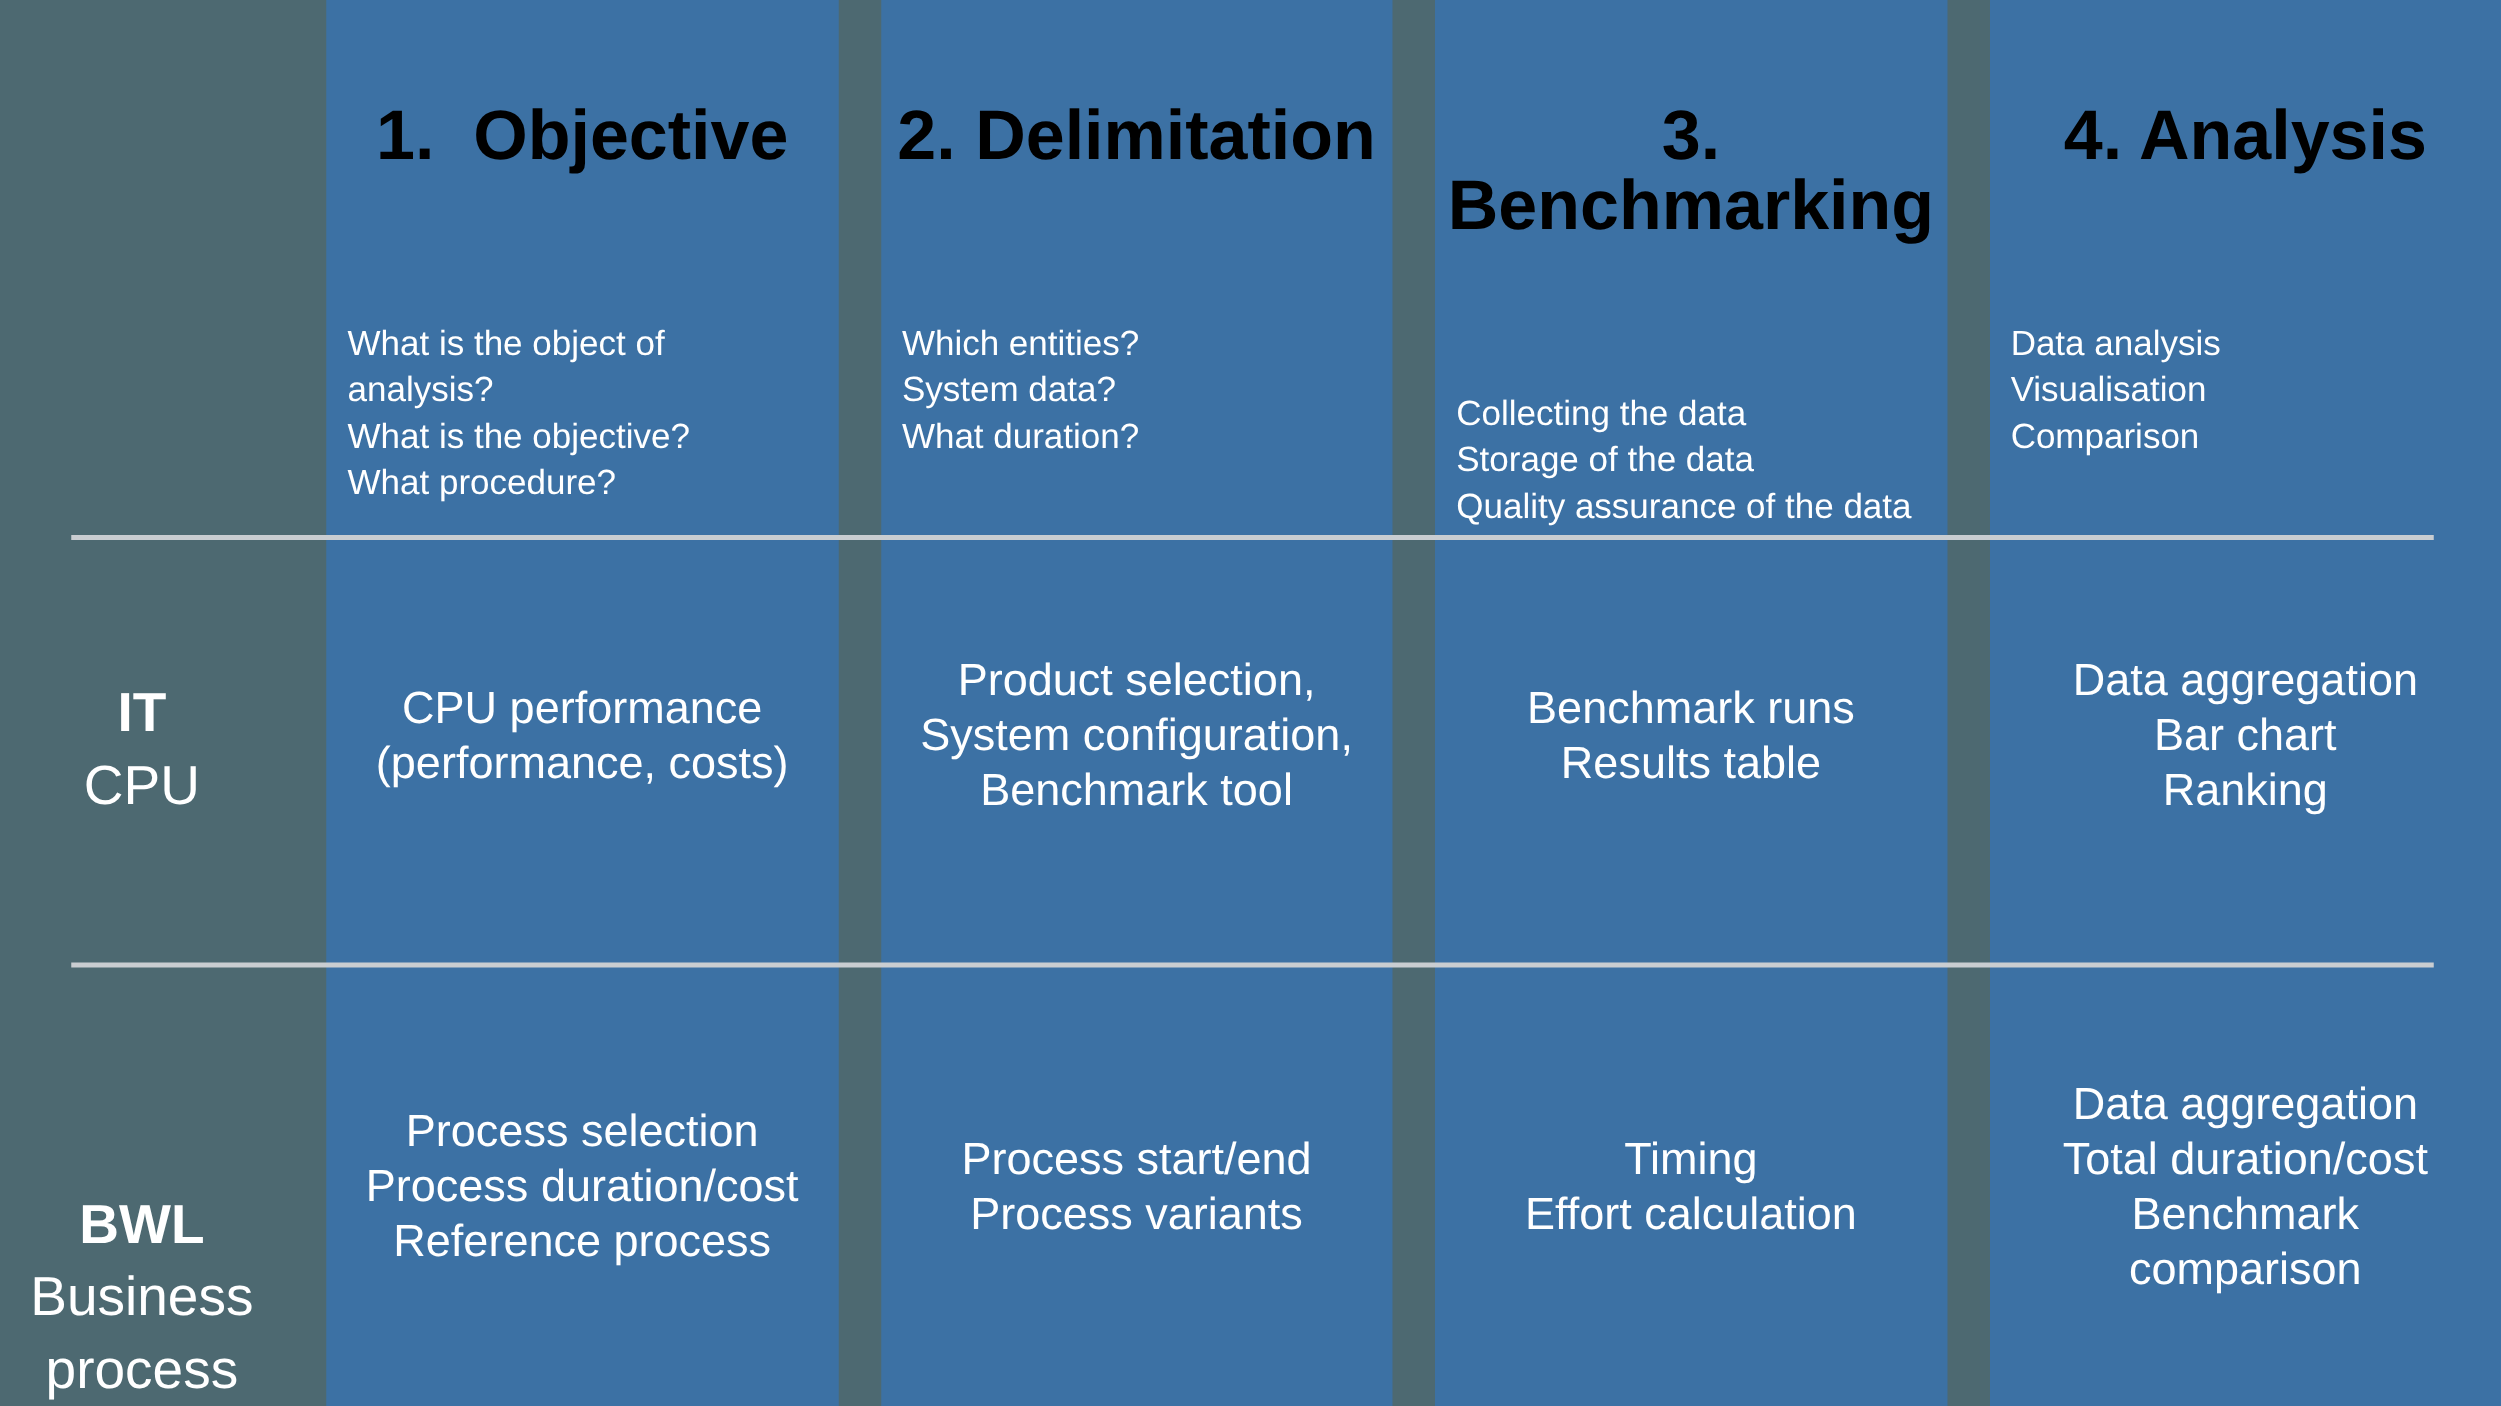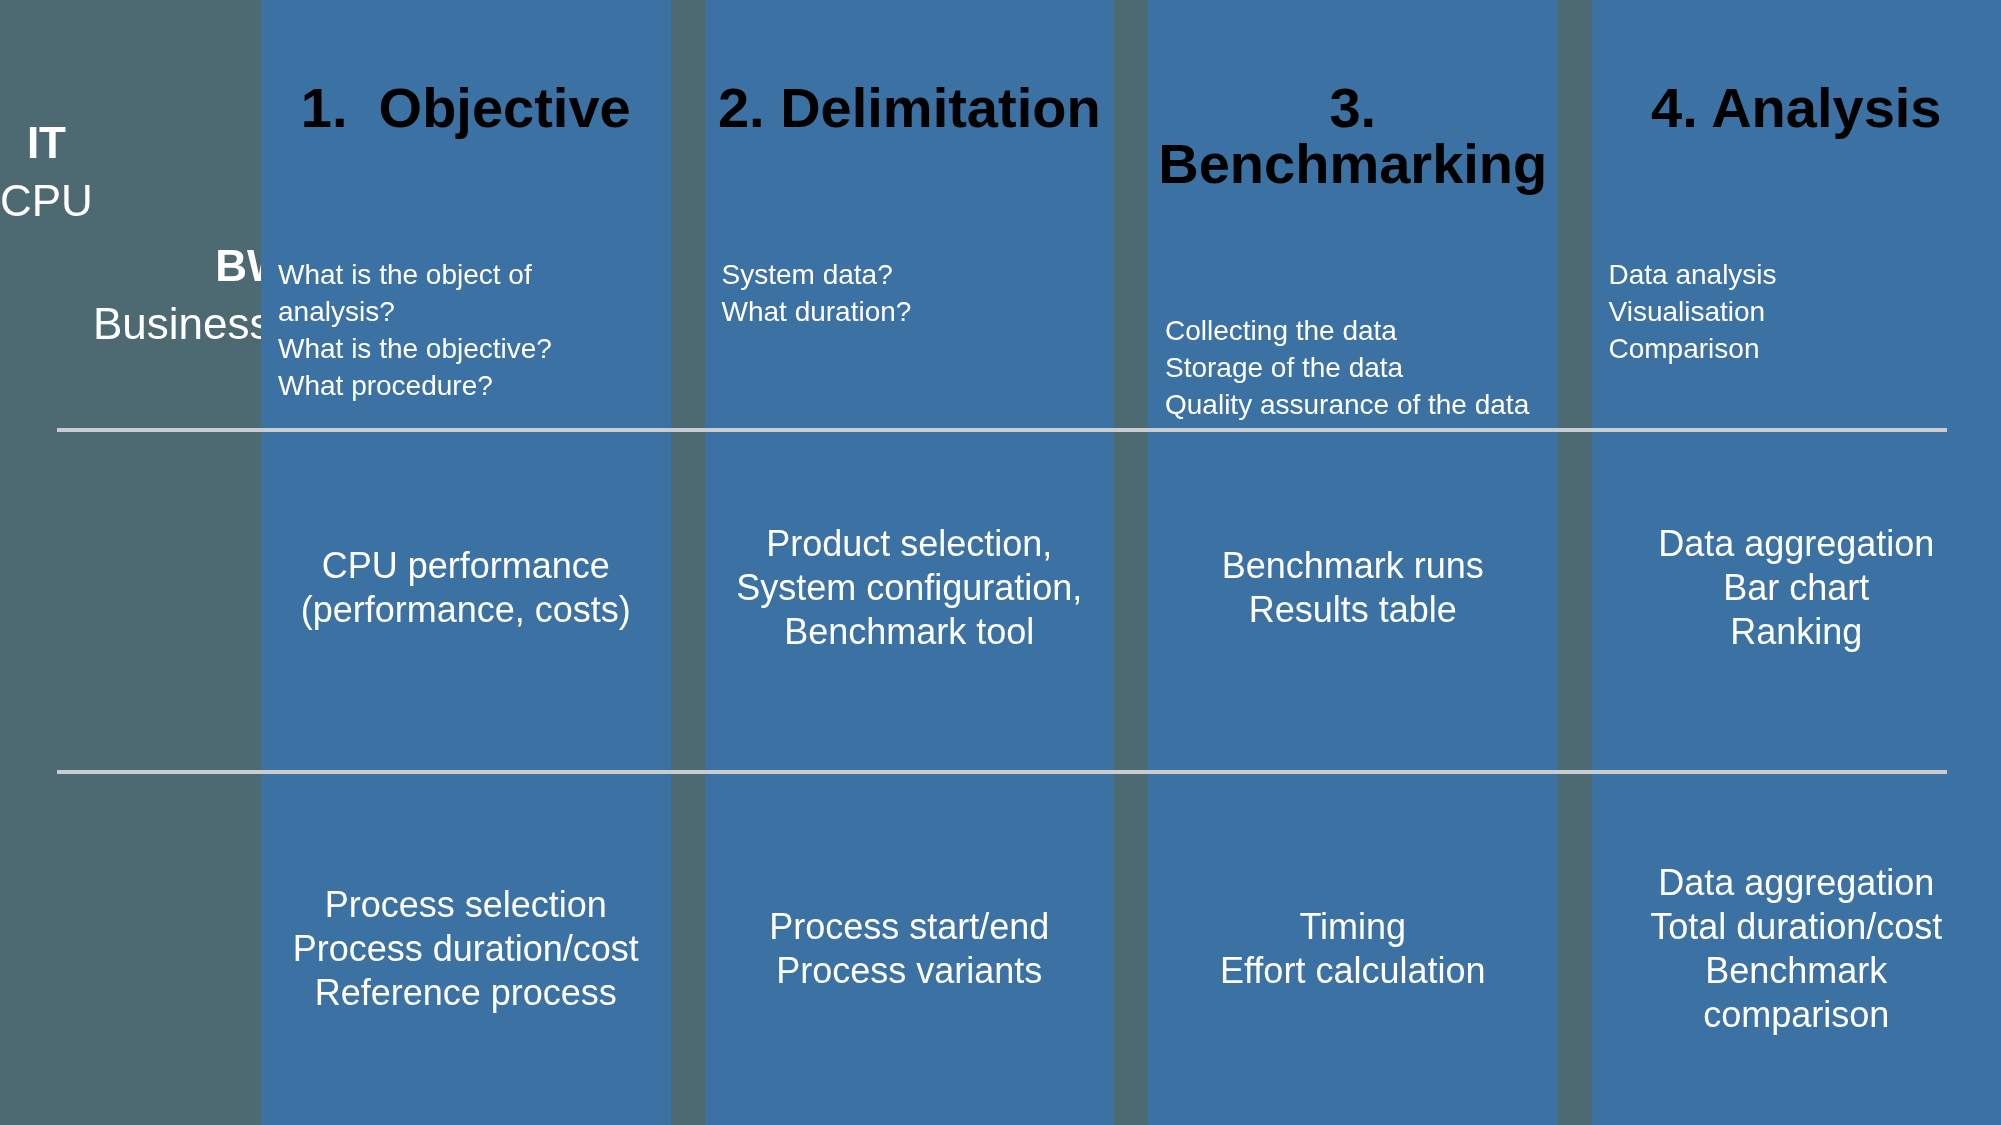--- a/index.html
+++ b/index.html
@@ -3,21 +3,21 @@
 <meta charset="utf-8">
 <style>
   * { margin:0; padding:0; box-sizing:border-box; }
   html,body { background:#4D6971; }
   #canvas {
     position:relative; width:2001px; height:1125px;
     background:#4D6971; overflow:hidden;
     font-family:"Liberation Sans", sans-serif;
   }
   .layout { display:flex; gap:34px; height:100%; }
-  .labelcol { width:227px; flex:none; display:flex; flex-direction:row; }
+  .labelcol { width:227px; flex:none; display:flex; flex-direction:column; }
   .header-spacer { height:428px; flex:none; }
   .rowlabel {
     display:flex; flex-direction:column; justify-content:center; align-items:center;
     color:#FFFFFF; font-size:44px; line-height:58px; text-align:center;
   }
   .rowlabel.row-it { height:344px; flex:none; }
   .rowlabel.row-bwl { height:353px; flex:none;justify-content:flex-end; }
   .rl-title { font-weight:bold; }
 
   .col { flex:1; background:#3C71A4; display:flex; flex-direction:column; }
@@ -84,20 +84,21 @@
           <div class="line">Process selection</div>
           <div class="line">Process duration/cost</div>
           <div class="line">Reference process</div>
         </div>
     </div>
 
     <div class="col">
       <div class="header">
         <div class="title">2. Delimitation</div>
         <div class="questions">
+            <div class="line">Which entities?</div>
             <div class="line">System data?</div>
             <div class="line">What duration?</div>
           </div>
       </div>
       <div class="cell row-it">
           <div class="line">Product selection,</div>
           <div class="line">System configuration,</div>
           <div class="line">Benchmark tool</div>
         </div>
       <div class="cell row-bwl">

